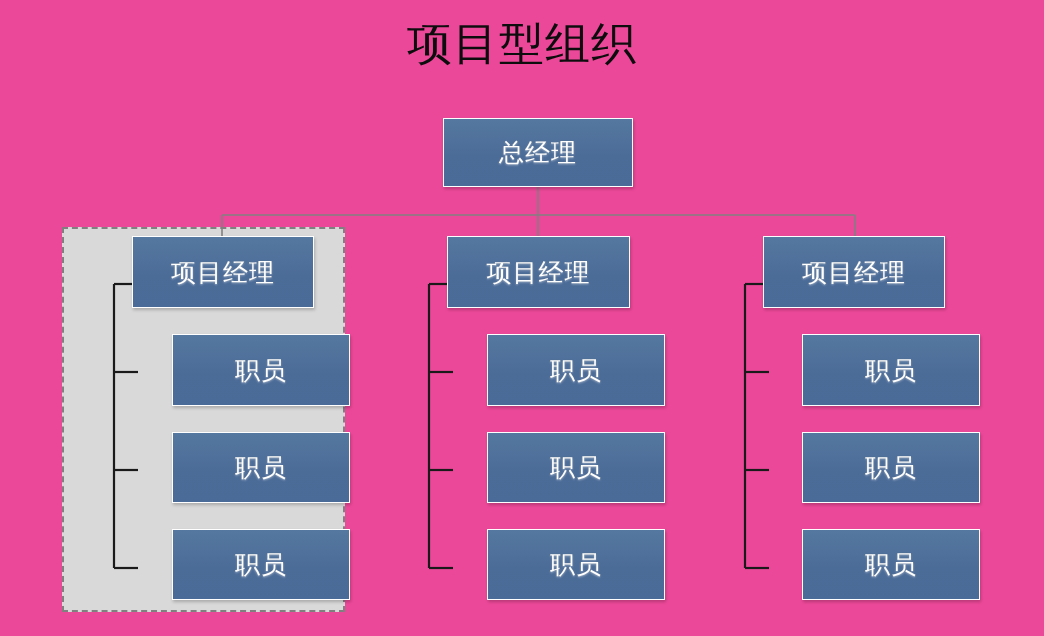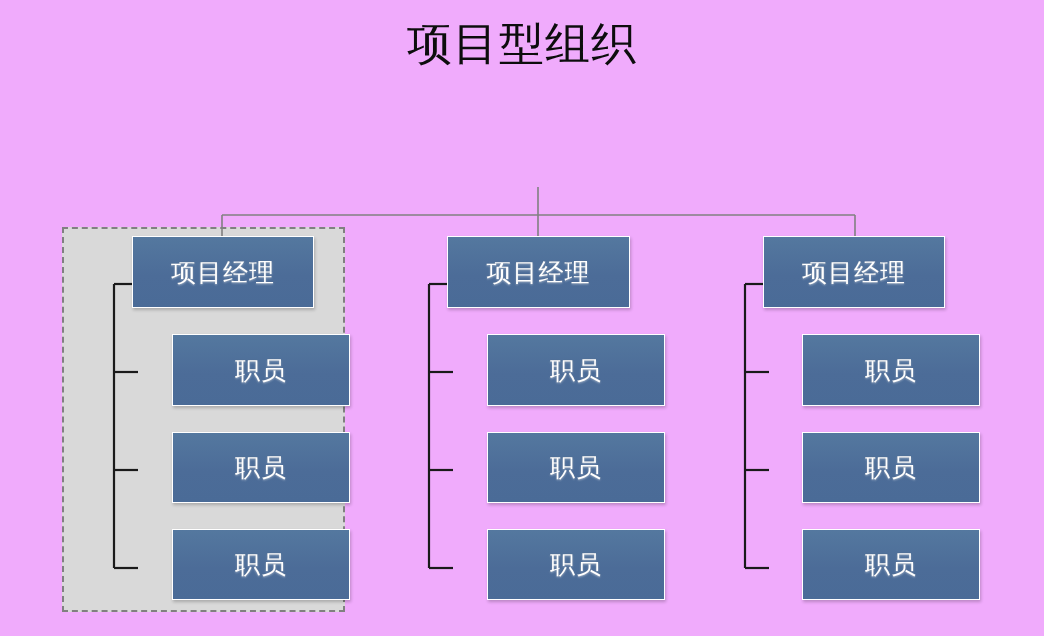--- a/index.html
+++ b/index.html
@@ -68,21 +68,21 @@
     letter-spacing: 1px;
     text-shadow: 0 1px 2px rgba(255,255,255,0.45), 0 0 1px rgba(0,0,0,0.25);
     user-select: none;
   }
   .node-box.manager { font-size: 25px; }
   .node-box.staff   { font-size: 25px; margin-left: 36px; }
 </style>
 </head>
 <body>
 
-<div id="canvas" style="background: #f0abfc;">
+<div id="canvas" style="background: #ec4899;">
 
   <div id="chart-title" style="color: rgb(13, 13, 13);">项目型组织</div>
 
   <div id="highlight-region" style="left: 62px; top: 227px; width: 283px; height: 385px; background: rgb(217, 217, 217); border-color: rgb(128, 128, 128);"></div>
 
   <svg id="connector-layer" viewBox="0 0 1044 636" width="1044" height="636">
 
     <line x1="538" y1="187" x2="538" y2="215" stroke="#808080" stroke-width="1.6"></line>
 
     <line x1="222" y1="215" x2="855" y2="215" stroke="#808080" stroke-width="1.6"></line>
@@ -103,20 +103,21 @@
     <line x1="429" y1="470" x2="453" y2="470" stroke="#1a1a1a" stroke-width="2.2"></line>
     <line x1="429" y1="568" x2="453" y2="568" stroke="#1a1a1a" stroke-width="2.2"></line>
 
     <line x1="745" y1="284" x2="745" y2="568" stroke="#1a1a1a" stroke-width="2.2"></line>
     <line x1="745" y1="284" x2="769" y2="284" stroke="#1a1a1a" stroke-width="2.2"></line>
     <line x1="745" y1="372" x2="769" y2="372" stroke="#1a1a1a" stroke-width="2.2"></line>
     <line x1="745" y1="470" x2="769" y2="470" stroke="#1a1a1a" stroke-width="2.2"></line>
     <line x1="745" y1="568" x2="769" y2="568" stroke="#1a1a1a" stroke-width="2.2"></line>
   </svg>
 
+  <div class="node-box manager" style="left: 443px; top: 118px; width: 190px; height: 69px; color: rgb(255, 255, 255); border-color: rgb(255, 255, 255);">总经理</div>
 
   <div class="node-box manager" style="left: 132px; top: 236px; width: 182px; height: 72px; color: rgb(255, 255, 255); border-color: rgb(255, 255, 255);">项目经理</div>
   <div class="node-box staff" style="left: 136px; top: 334px; width: 178px; height: 72px; color: rgb(255, 255, 255); border-color: rgb(255, 255, 255);">职员</div>
   <div class="node-box staff" style="left: 136px; top: 432px; width: 178px; height: 71px; color: rgb(255, 255, 255); border-color: rgb(255, 255, 255);">职员</div>
   <div class="node-box staff" style="left: 136px; top: 529px; width: 178px; height: 71px; color: rgb(255, 255, 255); border-color: rgb(255, 255, 255);">职员</div>
 
   <div class="node-box manager" style="left: 447px; top: 236px; width: 183px; height: 72px; color: rgb(255, 255, 255); border-color: rgb(255, 255, 255);">项目经理</div>
   <div class="node-box staff" style="left: 451px; top: 334px; width: 178px; height: 72px; color: rgb(255, 255, 255); border-color: rgb(255, 255, 255);">职员</div>
   <div class="node-box staff" style="left: 451px; top: 432px; width: 178px; height: 71px; color: rgb(255, 255, 255); border-color: rgb(255, 255, 255);">职员</div>
   <div class="node-box staff" style="left: 451px; top: 529px; width: 178px; height: 71px; color: rgb(255, 255, 255); border-color: rgb(255, 255, 255);">职员</div>

